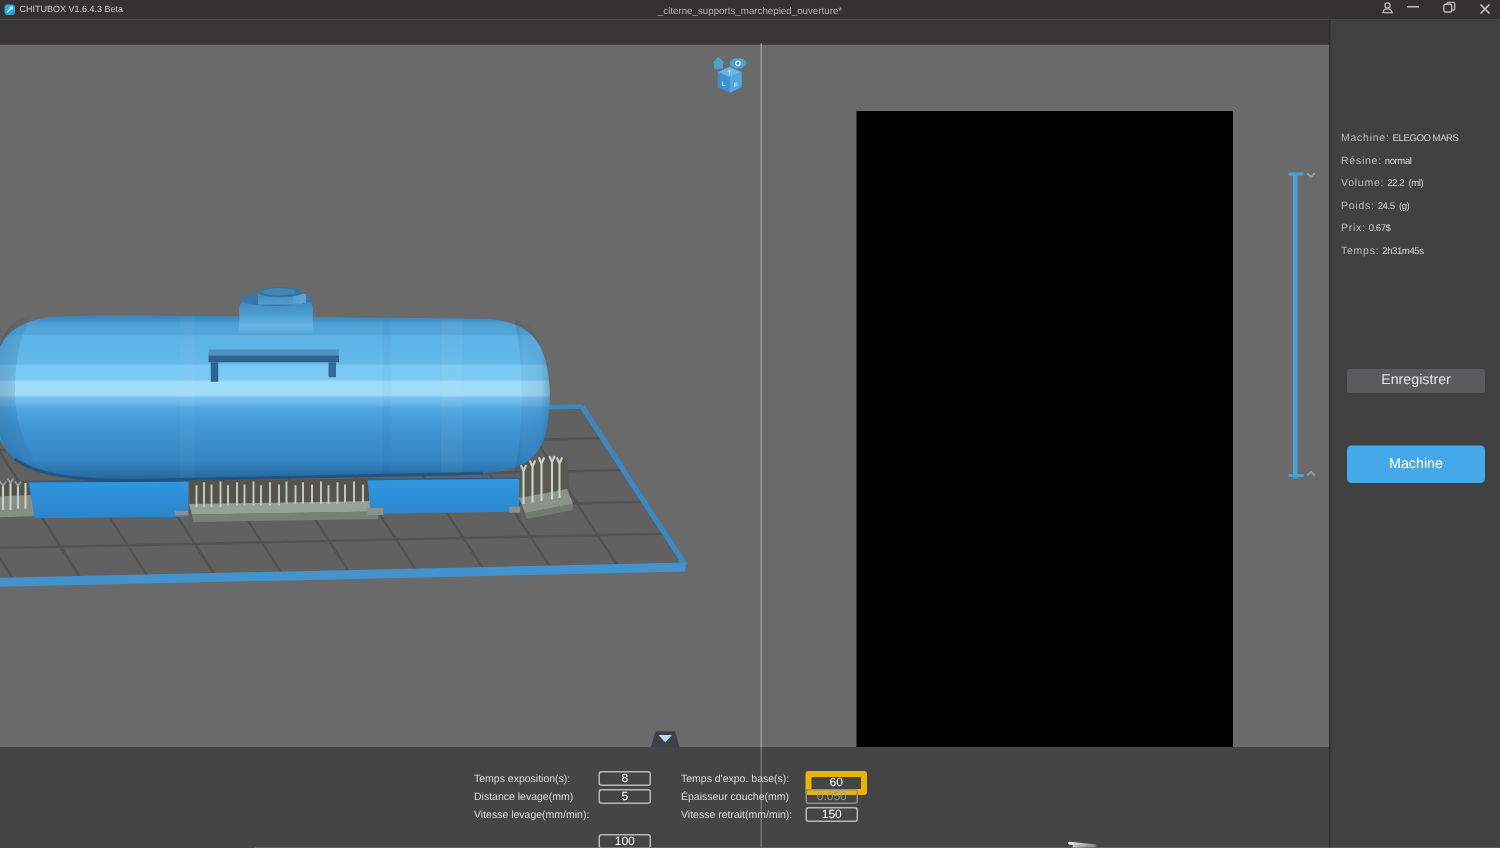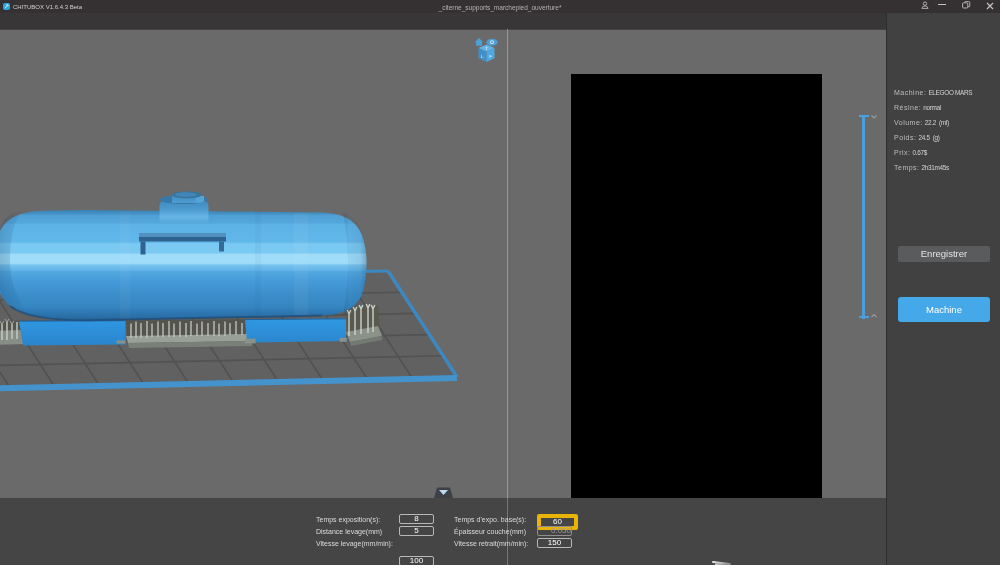--- a/index.html
+++ b/index.html
@@ -268,21 +268,21 @@
 <div class="abs" style="left:316px;top:527.5px;font-size:7px;color:#dcdcdc;">Distance levage(mm)</div>
 <div class="abs" style="left:316px;top:539.5px;font-size:7px;color:#dcdcdc;">Vitesse levage(mm/min):</div>
 <div class="abs" style="left:454px;top:515.5px;font-size:7px;color:#dcdcdc;">Temps d'expo. base(s):</div>
 <div class="abs" style="left:454px;top:527.5px;font-size:7px;color:#dcdcdc;">Épaisseur couche(mm)</div>
 <div class="abs" style="left:454px;top:539.5px;font-size:7px;color:#dcdcdc;">Vitesse retrait(mm/min):</div>
 
 <div class="abs" style="left:399px;top:513.5px;width:33px;height:8.5px;border:1px solid #b8b8b8;border-radius:2px;font-size:8px;color:#fff;text-align:center;line-height:8.5px;">8</div>
 <div class="abs" style="left:399px;top:525.7px;width:33px;height:8.5px;border:1px solid #b8b8b8;border-radius:2px;font-size:8px;color:#fff;text-align:center;line-height:8.5px;">5</div>
 <div class="abs" style="left:399px;top:537.9px;width:33px;height:8.5px;border:1px solid #b8b8b8;border-radius:2px;font-size:8px;color:#fff;text-align:center;line-height:8.5px;margin-top:18px;">100</div>
 <div class="abs" style="left:537px;top:513.5px;width:33px;height:8.5px;border:4px solid #eab308;border-radius:2px;font-size:8px;color:#fff;text-align:center;line-height:8.5px;">60</div>
-<div class="abs" style="left:537px;top:525.7px;width:33px;height:8.5px;border:1px solid #8e8e8e;border-radius:2px;font-size:8px;color:#9a9a9a;text-align:right;line-height:8.5px;">0.050</div>
+<div class="abs" style="left:537px;top:525.7px;width:33px;height:8.5px;border:1px solid #8e8e8e;border-radius:2px;font-size:8px;color:#9a9a9a;text-align:center;line-height:8.5px;">0.050</div>
 <div class="abs" style="left:537px;top:537.9px;width:33px;height:8.5px;border:1px solid #b8b8b8;border-radius:2px;font-size:8px;color:#fff;text-align:center;line-height:8.5px;">150</div>
 
 <div class="abs" style="left:711.5px;top:561.8px;width:19px;height:2.4px;background:linear-gradient(90deg,#ededed,rgba(200,200,200,0.45));border-radius:2px;transform:rotate(6deg);"></div>
 <div class="abs" style="left:715px;top:564.1px;width:15px;height:1.5px;background:linear-gradient(90deg,rgba(235,235,235,0.85),rgba(190,190,190,0.15));border-radius:2px;transform:rotate(5deg);"></div>
 
 <div class="abs" style="left:886px;top:13px;width:114px;height:552px;background:#414141;border-left:1.5px solid #2e2e2e;"></div>
 
 <div class="abs sb" style="top:89px;"><span class="sl">Machine:</span><span class="sv">ELEGOO MARS</span></div>
 <div class="abs sb" style="top:104px;"><span class="sl">Résine:</span><span class="sv">normal</span></div>
 <div class="abs sb" style="top:119px;"><span class="sl">Volume:</span><span class="sv">22.2&nbsp; (ml)</span></div>

